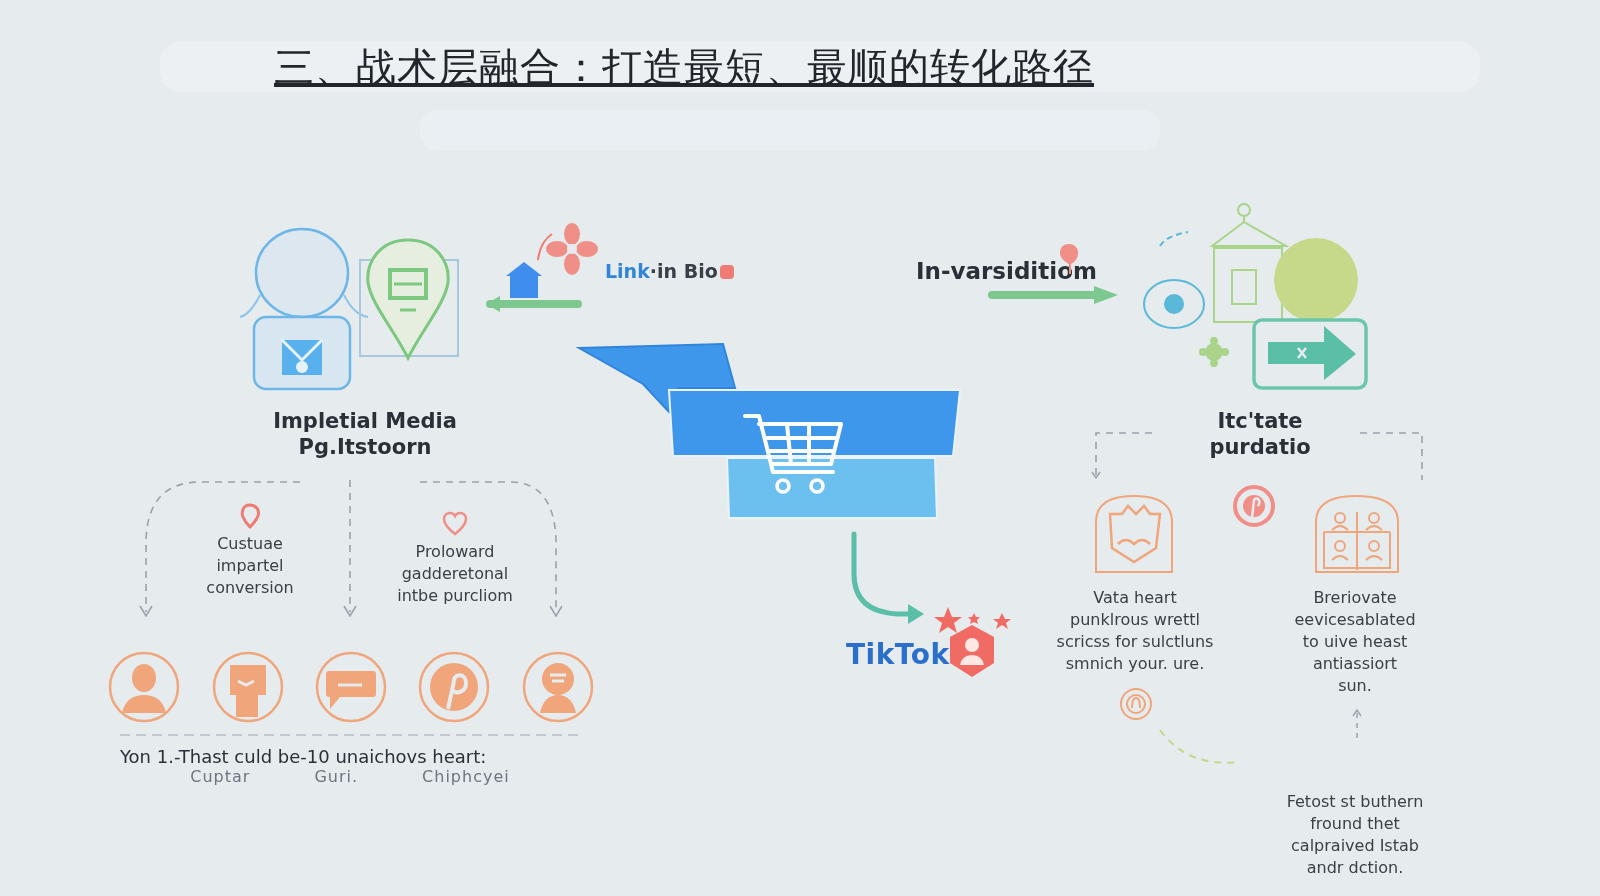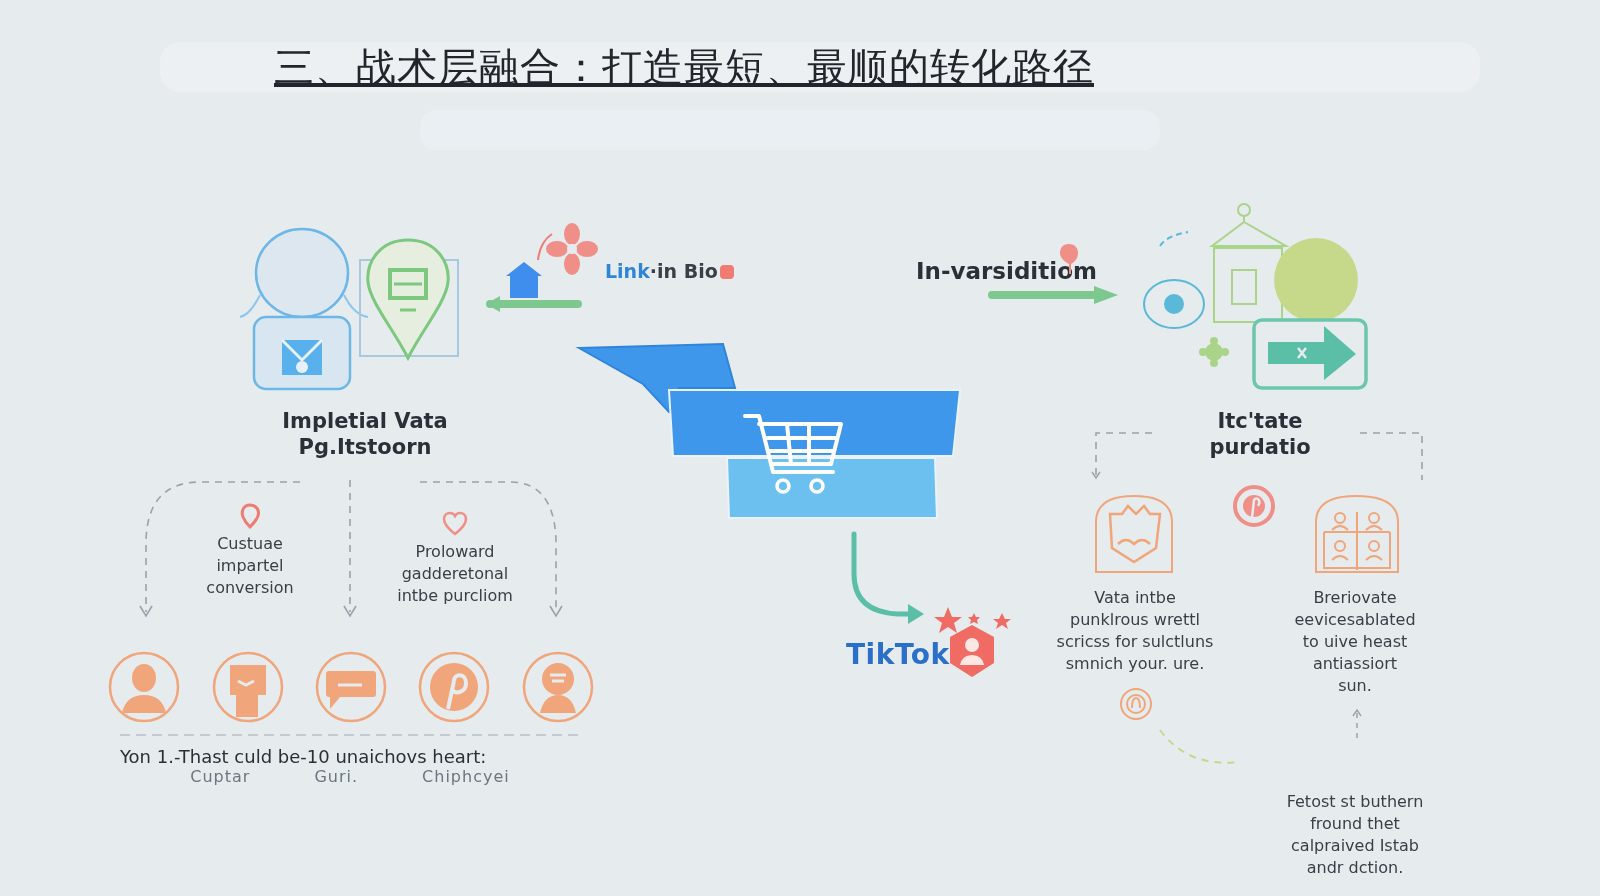--- a/index.html
+++ b/index.html
@@ -64,21 +64,21 @@
   <svg width="120" height="130" style="position:absolute; left:120px; top:15px;">
     <rect x="0" y="20" width="98" height="96" fill="none" stroke="#a8c8e0" stroke-width="2"></rect>
     <path d="M48 0 C20 0 6 22 8 42 C10 62 34 90 48 118 C62 90 86 62 88 42 C90 22 76 0 48 0 Z" fill="#e6eedf" stroke="#7cc87e" stroke-width="3"></path>
     <path d="M30 30 L66 30 L66 58 L30 58 Z" fill="none" stroke="#7cc87e" stroke-width="4"></path>
     <path d="M34 44 L62 44" stroke="#7cc87e" stroke-width="3"></path>
     <path d="M40 70 L56 70" stroke="#7cc87e" stroke-width="3"></path>
   </svg>
 </div>
 
 <div class="abs heading" style="left:230px; top:408px; width:270px;">
-  <div>Impletial Vata</div>
+  <div>Impletial Media</div>
   <div>Pg.Itstoorn</div>
 </div>
 
 <svg class="abs" style="left:130px; top:470px;" width="450" height="150">
   <g stroke="#9aa3ab" stroke-width="1.6" fill="none" stroke-dasharray="7 6">
     <path d="M170 12 L70 12 Q18 12 16 70 L16 142"></path>
     <path d="M220 10 L220 142"></path>
     <path d="M290 12 L380 12 Q424 12 426 70 L426 142"></path>
   </g>
   <g stroke="#9aa3ab" stroke-width="1.6" fill="none">
@@ -295,21 +295,21 @@
     <circle cx="62" cy="26" r="5"></circle>
       <path d="M54 38 Q62 30 70 38"></path>
     <circle cx="28" cy="54" r="5"></circle>
       <path d="M20 68 Q28 60 36 68"></path>
     <circle cx="62" cy="54" r="5"></circle>
       <path d="M54 68 Q62 60 70 68"></path>
   </g>
 </svg>
 
 <div class="abs note" style="left:1035px; top:587px; width:200px;">
-  <div>Vata intbe</div>
+  <div>Vata heart</div>
   <div>punklrous wrettl</div>
   <div>scricss for sulctluns</div>
   <div>smnich your. ure.</div>
 </div>
 <div class="abs note" style="left:1260px; top:587px; width:190px;">
   <div>Breriovate</div>
   <div>eevicesablated</div>
   <div>to uive heast</div>
   <div>antiassiort</div>
   <div>sun.</div>

